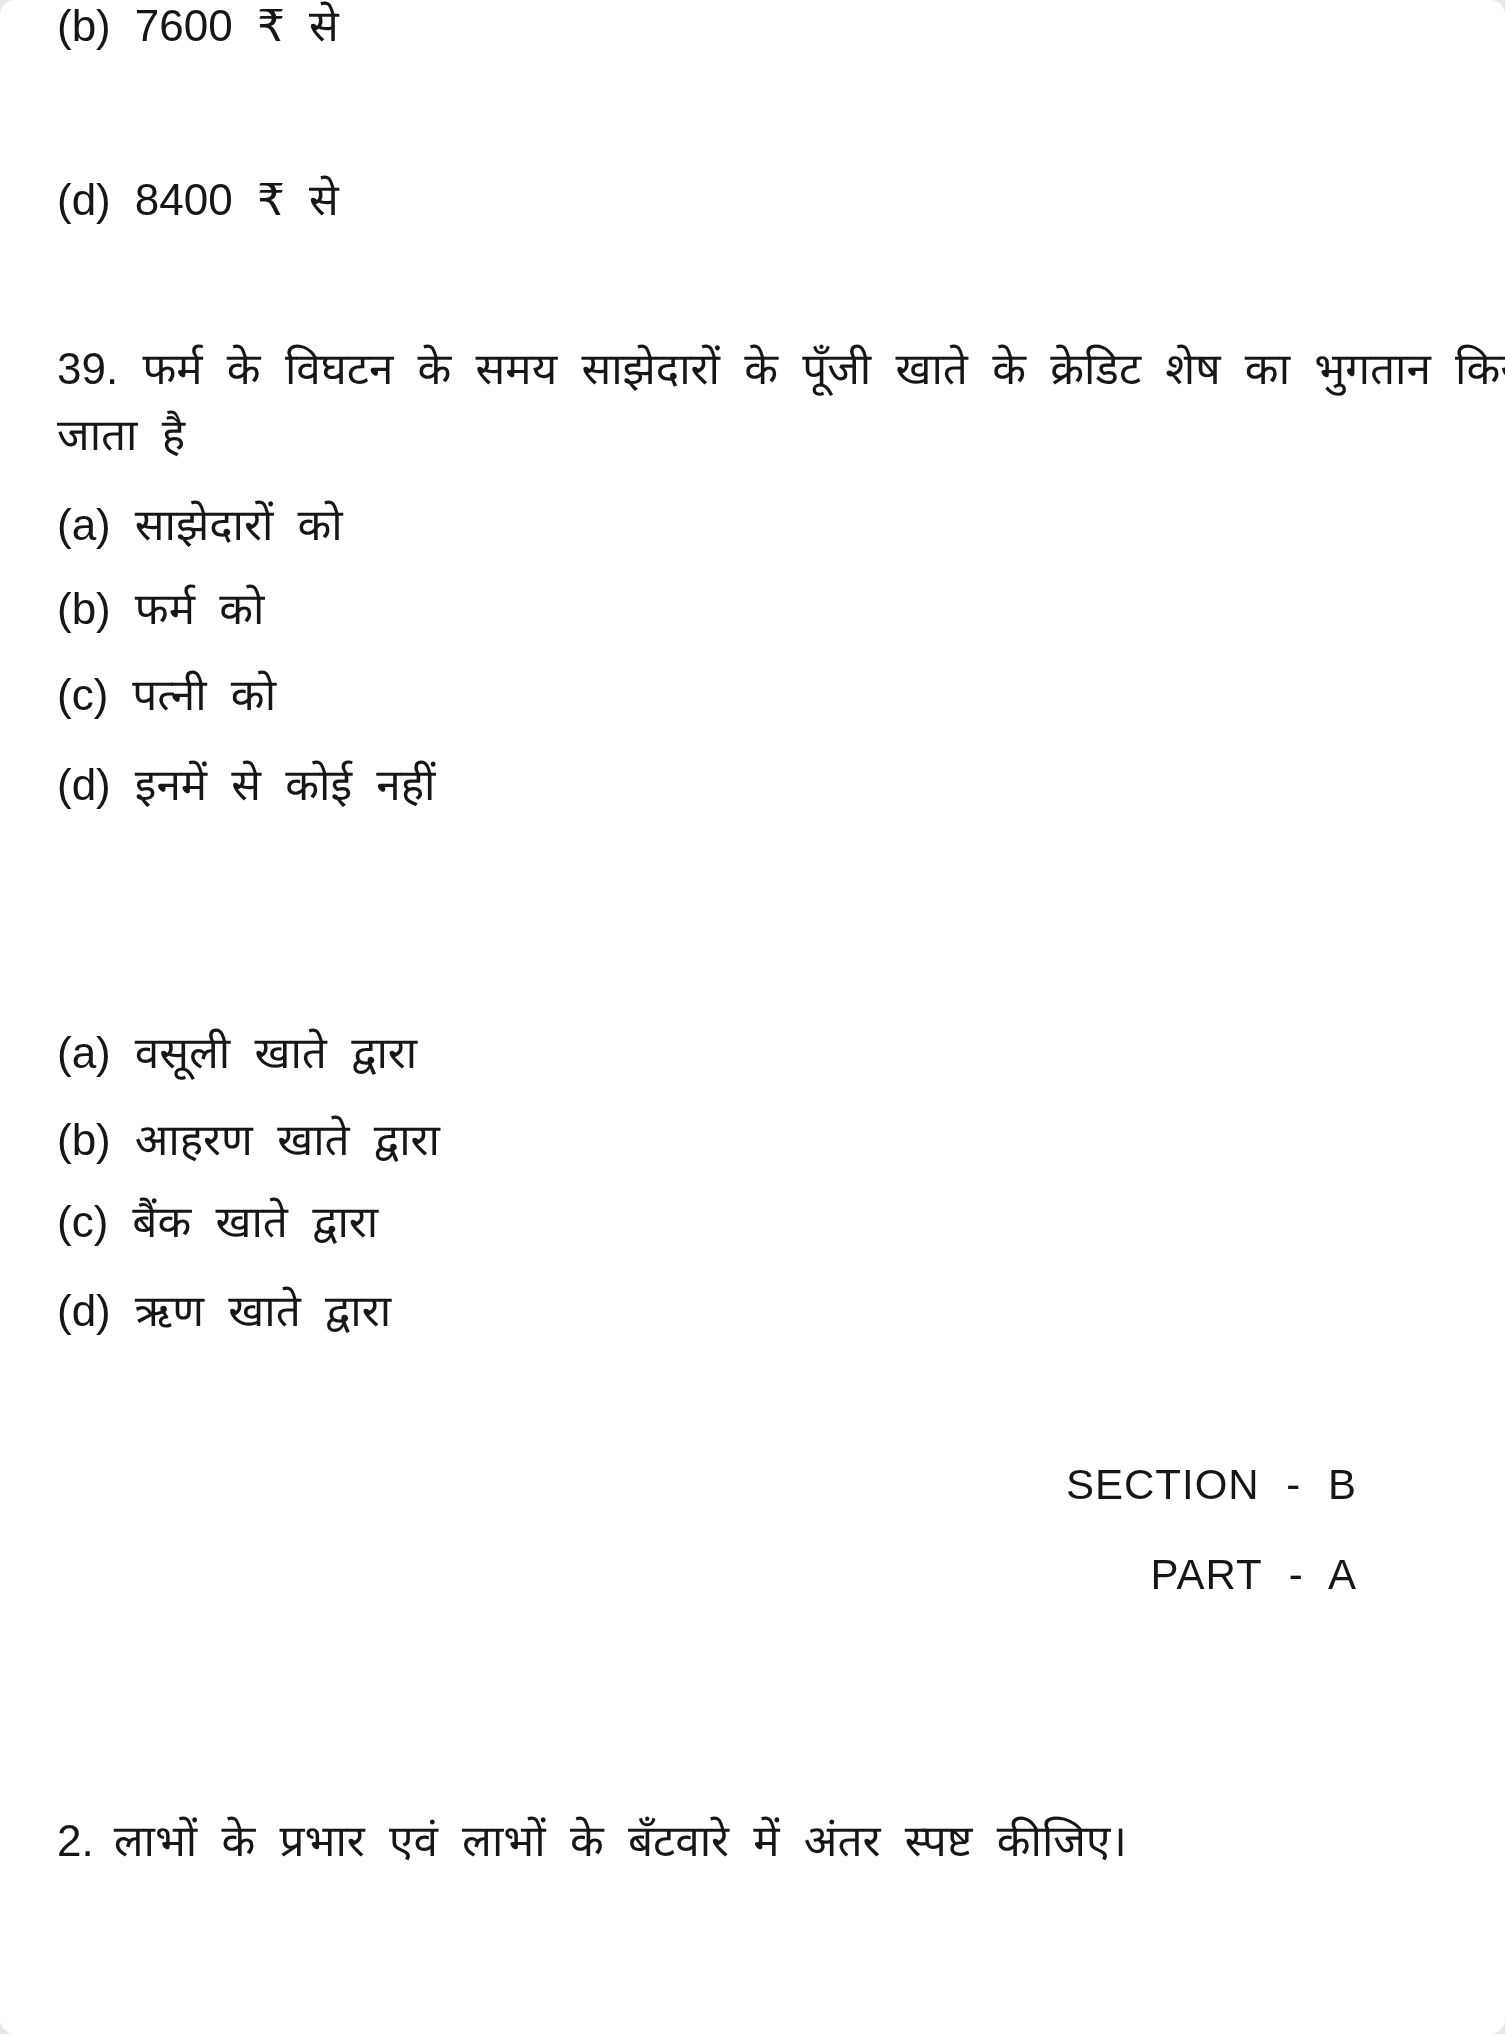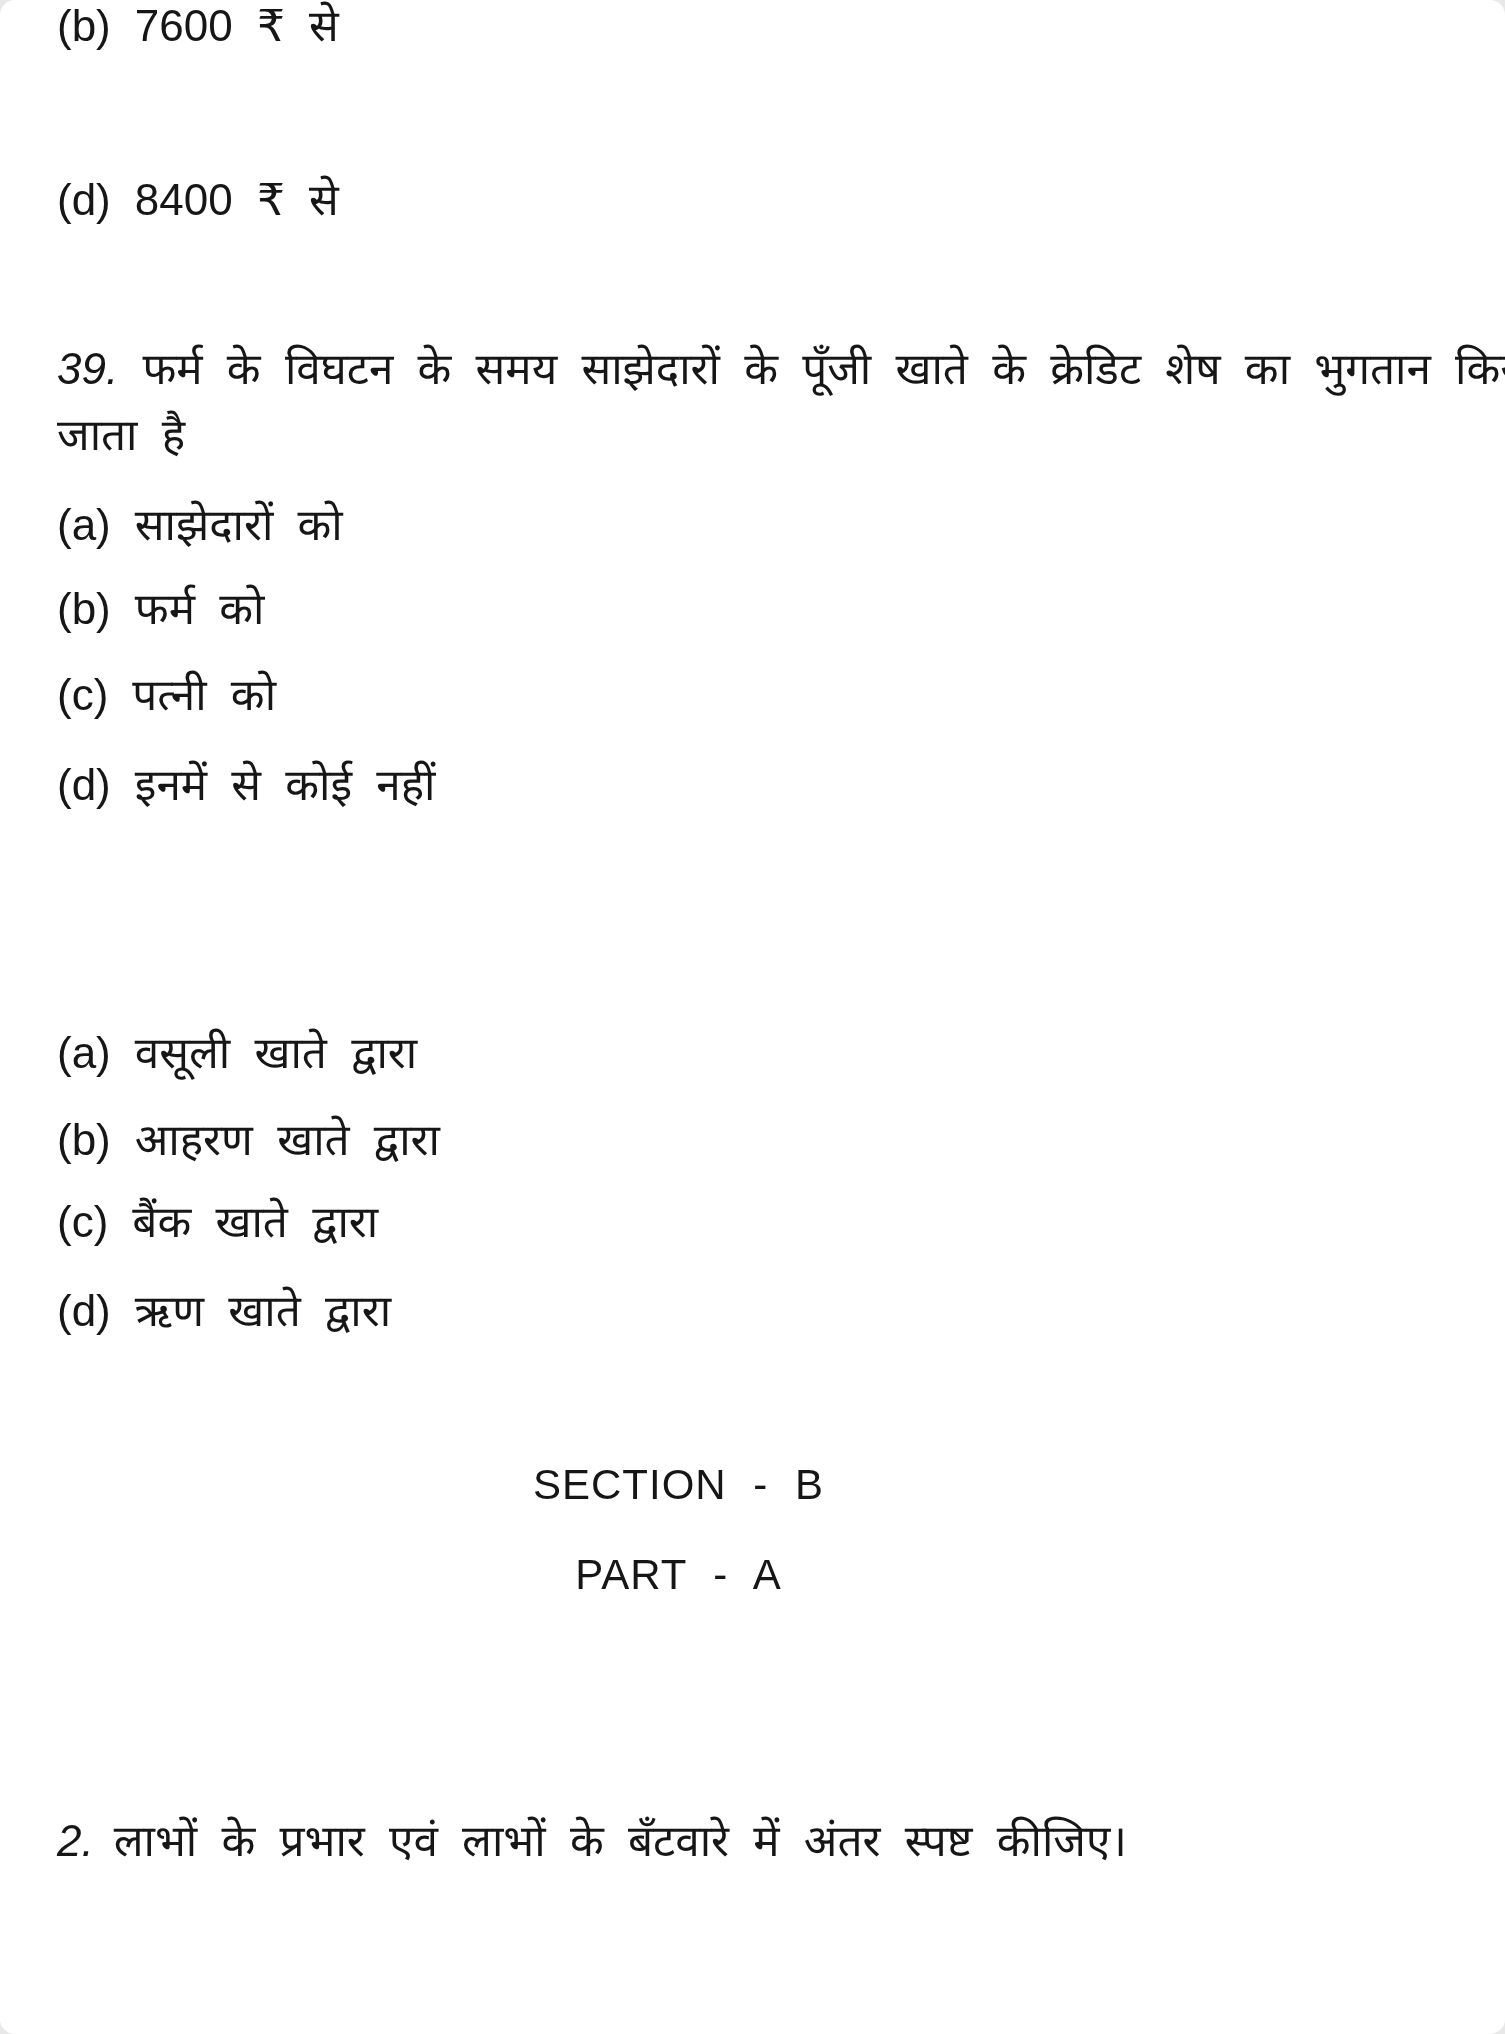--- a/index.html
+++ b/index.html
@@ -34,27 +34,26 @@
     text-align-last: justify;
   }
   
   .opt-label {
     display: inline-block;
     margin-right: 24px;
   }
   .q-number {
     display: inline-block;
     margin-right: 20px;
-    font-style: italic;
   }
   
   .row.centered {
     left: 0;
     width: 1357px;
-    text-align: center;
+    text-align: right;
     font-size: 42px;
     word-spacing: 14px;
     letter-spacing: 1px;
   }
 </style>
 </head>
 <body>
 
 <div class="page">
 

